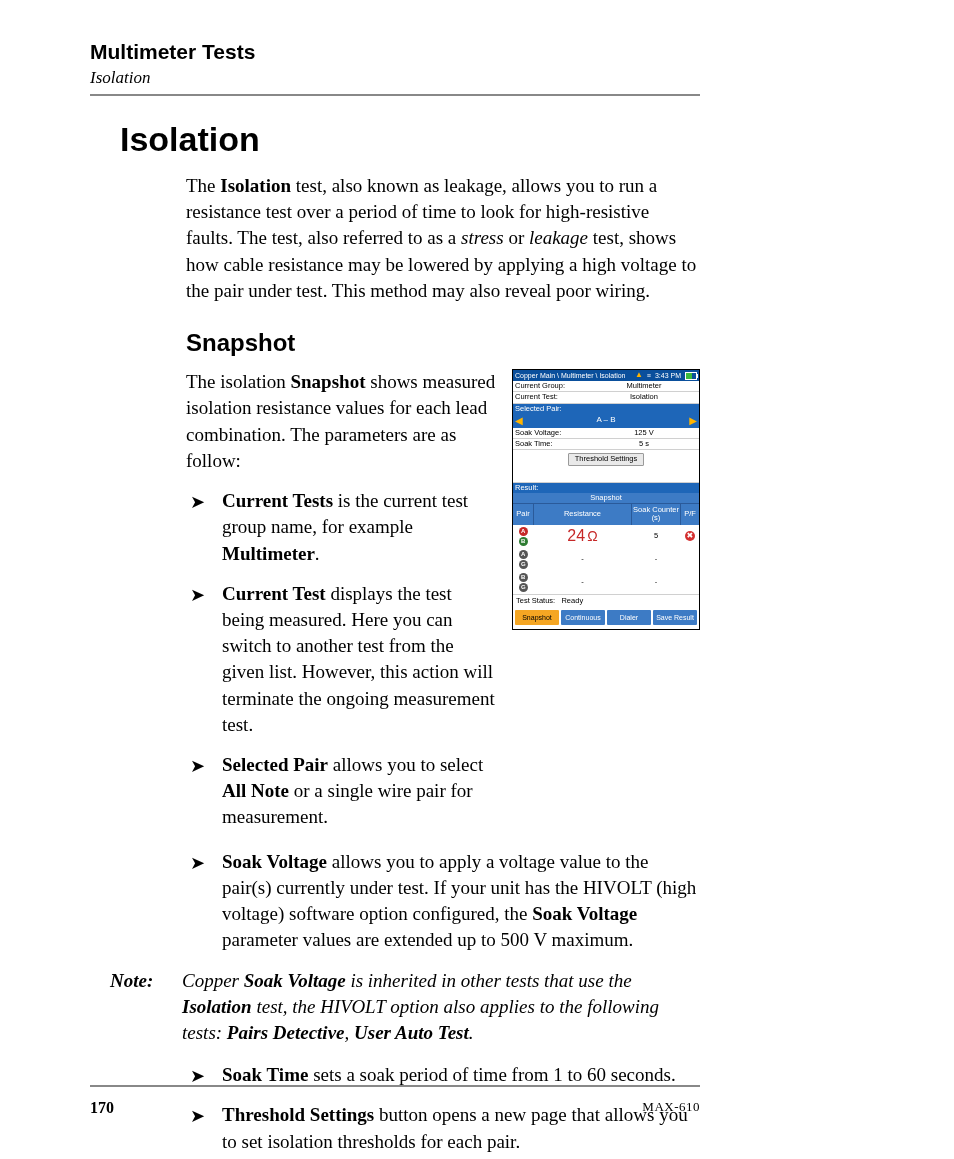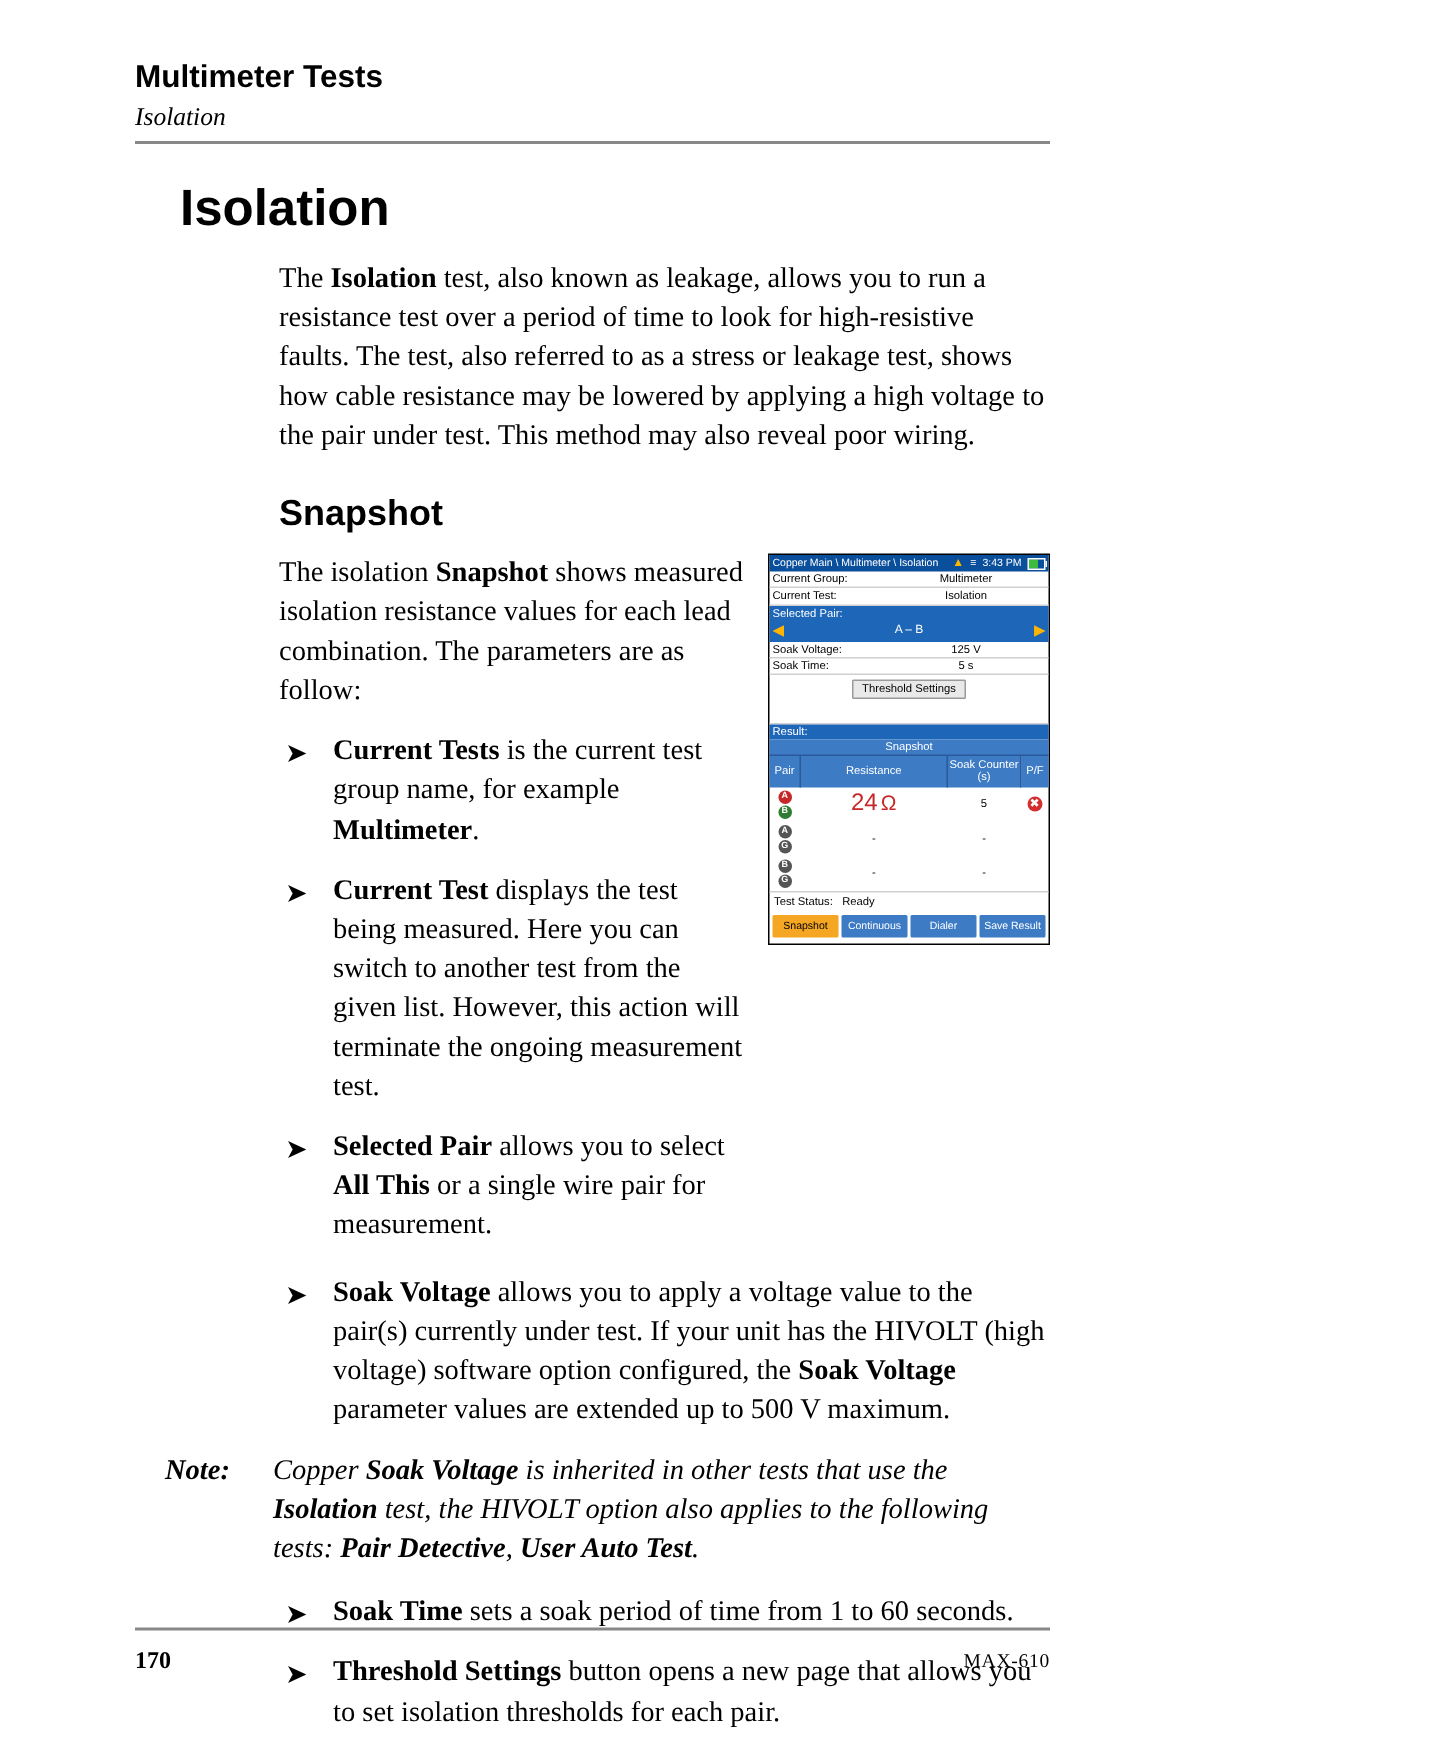--- a/index.html
+++ b/index.html
@@ -71,21 +71,21 @@
     display: flex;
     margin: 14px 0 16px 20px;
     font-size: 19px;
     line-height: 1.38;
     font-style: italic;
   }
   .note-label { width: 72px; font-weight: 700; font-style: italic; }
   .note-body { flex: 1; }
   .b { font-weight: 700; }
   .bi { font-weight: 700; font-style: italic; }
-  .i { }
+  .i { font-style: italic; }
 
   
   .footer-rule {
     position: absolute;
     left: 90px; right: 90px; bottom: 72px;
     border-top: 2px solid #888;
   }
   .footer {
     position: absolute;
     left: 90px; right: 90px; bottom: 42px;
@@ -191,21 +191,21 @@
           <span>The isolation </span><span class="b">Snapshot</span><span> shows measured isolation resistance values for each lead combination. The parameters are as follow:</span>
         </p>
         <ul class="bullets">
           <li>
             <span class="b">Current Tests</span><span> is the current test group name, for example </span><span class="b">Multimeter</span><span>.</span>
           </li>
           <li>
             <span class="b">Current Test</span><span> displays the test being measured. Here you can switch to another test from the given list. However, this action will terminate the ongoing measurement test.</span>
           </li>
           <li>
-            <span class="b">Selected Pair</span><span> allows you to select </span><span class="b">All This</span><span> or a single wire pair for measurement.</span>
+            <span class="b">Selected Pair</span><span> allows you to select </span><span class="b">All Note</span><span> or a single wire pair for measurement.</span>
           </li>
         </ul>
       </div>
 
       <div class="device">
         <div class="titlebar">
           <span>Copper Main \ Multimeter \ Isolation</span>
           <span class="spacer"></span>
           <span class="warn">▲</span>
           <span>≡</span>
@@ -301,21 +301,21 @@
     <ul class="bullets after-screenshot">
       <li>
         <span class="b">Soak Voltage</span><span> allows you to apply a voltage value to the pair(s) currently under test. If your unit has the HIVOLT (high voltage) software option configured, the </span><span class="b">Soak Voltage</span><span> parameter values are extended up to 500 V maximum.</span>
       </li>
     </ul>
   </div>
 
   <div class="note-row">
     <div class="note-label">Note:</div>
     <div class="note-body">
-      <span>Copper </span><span class="bi">Soak Voltage</span><span> is inherited in other tests that use the </span><span class="bi">Isolation</span><span> test, the HIVOLT option also applies to the following tests: </span><span class="bi">Pair Detective</span><span>, </span><span class="bi">User Auto Test</span><span>.</span>
+      <span>Copper </span><span class="bi">Soak Voltage</span><span> is inherited in other tests that use the </span><span class="bi">Isolation</span><span> test, the HIVOLT option also applies to the following tests: </span><span class="bi">Pairs Detective</span><span>, </span><span class="bi">User Auto Test</span><span>.</span>
     </div>
   </div>
 
   <div class="body-indent">
     <ul class="bullets">
       <li>
         <span class="b">Soak Time</span><span> sets a soak period of time from 1 to 60 seconds.</span>
       </li>
       <li>
         <span class="b">Threshold Settings</span><span> button opens a new page that allows you to set isolation thresholds for each pair.</span>

